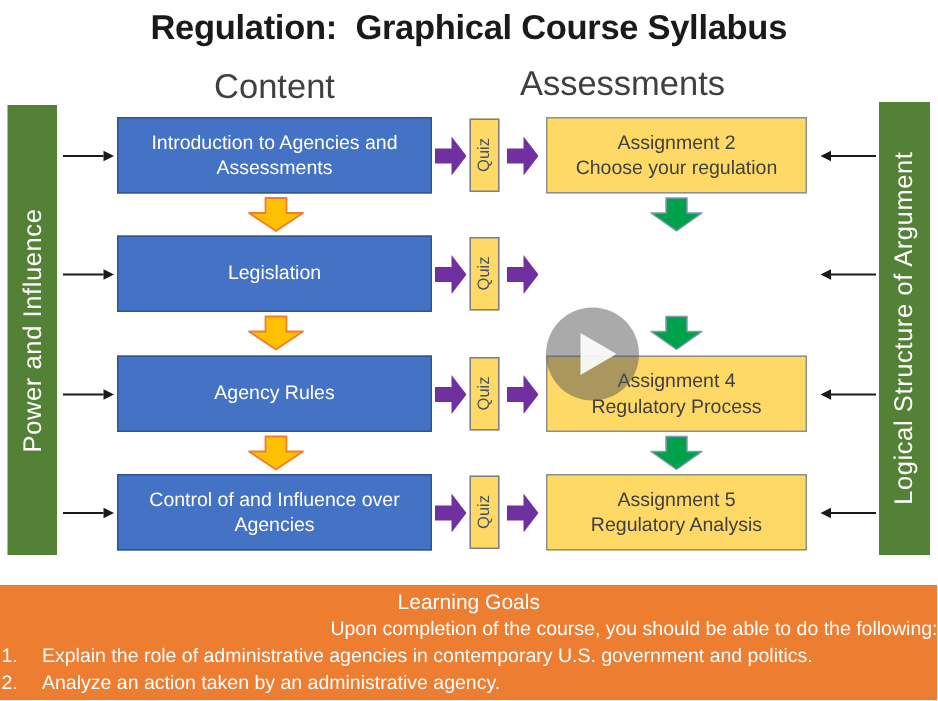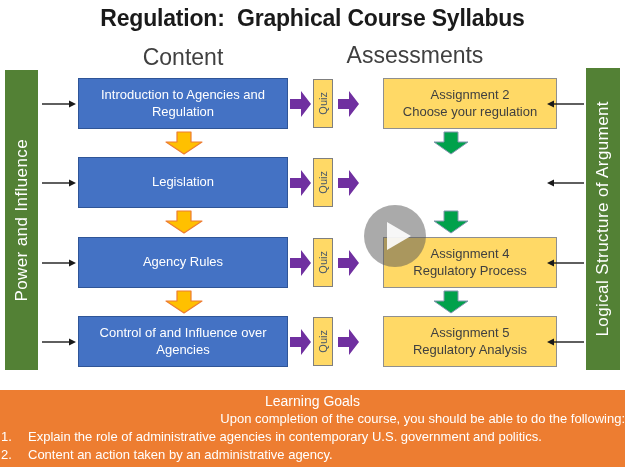--- a/index.html
+++ b/index.html
@@ -35,21 +35,21 @@
   .quiz-box{
     position:absolute;left:313px;top:1px;width:20px;height:49px;box-sizing:border-box;
     background:#FFD966;border:1px solid #7f7f7f;
     display:flex;align-items:center;justify-content:center;
   }
   .quiz-box .vtext{color:#44546A;font-size:11px;letter-spacing:0;}
   .assign-box{
     position:absolute;left:364px;top:0;width:174px;height:51px;box-sizing:border-box;
     background:#FFD966;border:1.5px solid #8f8f8f;
     display:flex;flex-direction:column;align-items:center;justify-content:center;text-align:center;
-    color:#404040;font-size:13px;line-height:1.3;margin-left:19px;
+    color:#404040;font-size:13px;line-height:1.3;
   }
   .arrow-svg{position:absolute;display:block;}
   .pa1{left:290px;top:13px;}
   .pa2{left:338px;top:13px;}
   .ha-left{left:42px;top:21px;}
   .ha-right{left:547px;top:21px;}
 
   .down-arrow{position:absolute;}
   .goals{
     position:absolute;left:0;top:390px;width:625px;height:77px;background:#ED7D31;
@@ -77,21 +77,21 @@
   <div class="bar bar-right">
     <span class="vtext">Logical Structure of Argument</span>
   </div>
 
   <div class="row" style="top:78px">
     <svg class="arrow-svg ha-left" width="34" height="10">
         <line x1="0" y1="5" x2="27" y2="5" stroke="#1a1a1a" stroke-width="1.4"></line>
         <polygon points="27,1.5 34,5 27,8.5" fill="#1a1a1a"></polygon>
       </svg>
     <div class="topic-box">
-        <span>Introduction to Agencies and Regulation</span>
+        <span>Introduction to Agencies and Assessments</span>
       </div>
     <svg class="arrow-svg pa1" width="21" height="26">
         <polygon points="0,8 11,8 11,0 21,13 11,26 11,18 0,18" fill="#7030A0"></polygon>
       </svg>
     <div class="quiz-box">
         <span class="vtext">Quiz</span>
       </div>
     <svg class="arrow-svg pa2" width="21" height="26">
         <polygon points="0,8 11,8 11,0 21,13 11,26 11,18 0,18" fill="#7030A0"></polygon>
       </svg>
@@ -209,17 +209,17 @@
 
   <div class="goals">
     <div class="goals-heading">Learning Goals</div>
     <div class="goals-intro">Upon completion of the course, you should be able to do the following:</div>
     <div class="goal-item">
       <span class="goal-num">1.</span>
       <span class="goal-text">Explain the role of administrative agencies in contemporary U.S. government and politics.</span>
     </div>
     <div class="goal-item">
       <span class="goal-num">2.</span>
-      <span class="goal-text">Content an action taken by an administrative agency.</span>
+      <span class="goal-text">Analyze an action taken by an administrative agency.</span>
     </div>
   </div>
 
 </div>
 
 </body></html>

